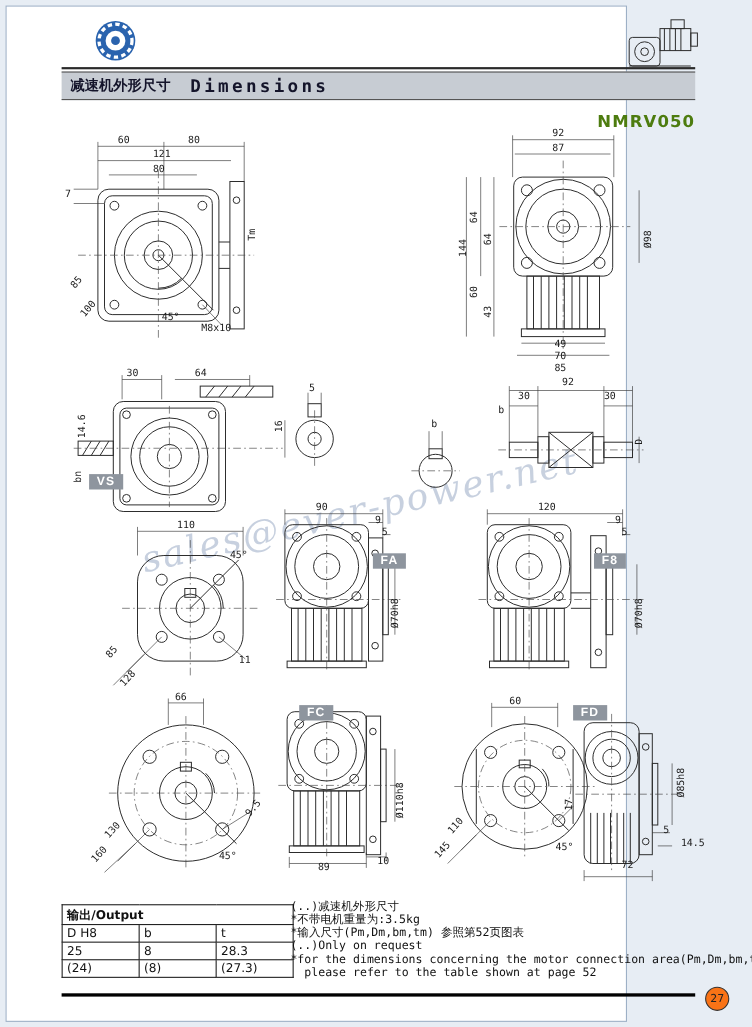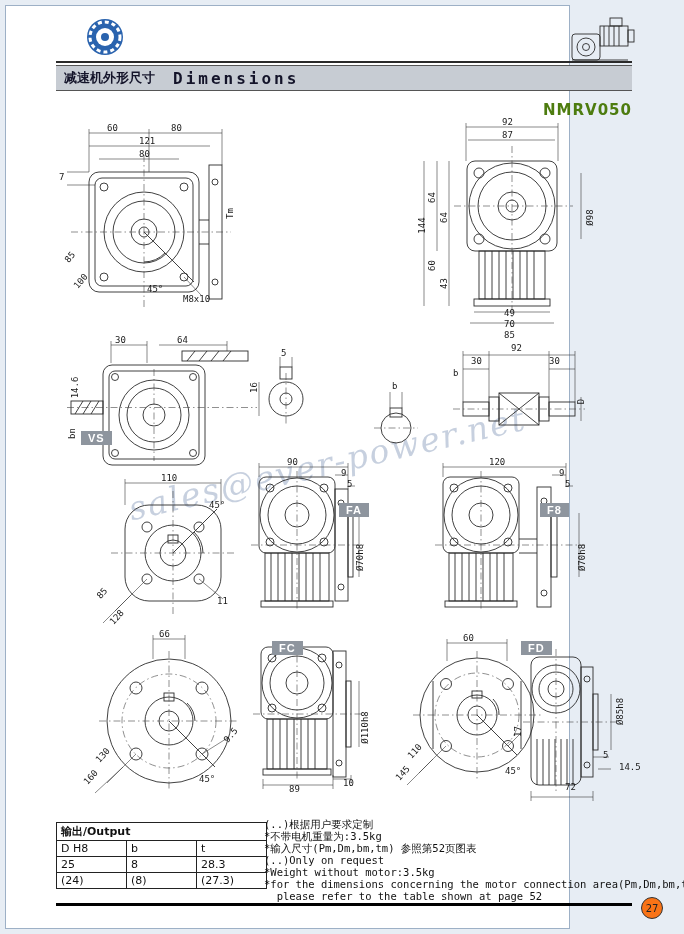--- a/index.html
+++ b/index.html
@@ -584,25 +584,24 @@
     </tr>
     <tr>
       <td>(24)</td>
       <td>(8)</td>
       <td>(27.3)</td>
     </tr>
   </tbody>
     </table>
 
   <div class="notes">
-      <div class="note-line">(..)根据用户要求定制</div>
+      <div class="note-line">(..)减速机外形尺寸</div>
       <div class="note-line">*不带电机重量为:3.5kg</div>
       <div class="note-line">*输入尺寸(Pm,Dm,bm,tm) 参照第52页图表</div>
       <div class="note-line">(..)Only on request</div>
-      <div class="note-line">*Weight without motor:3.5kg</div>
       <div class="note-line">*for the dimensions concerning the motor connection area(Pm,Dm,bm,tm)</div>
       <div class="note-line">  please refer to the table shown at page 52</div>
     </div>
 
   <div class="bottom-rule"></div>
   <div class="page-circle">27</div>
 
 </div>
 
 </body></html>

